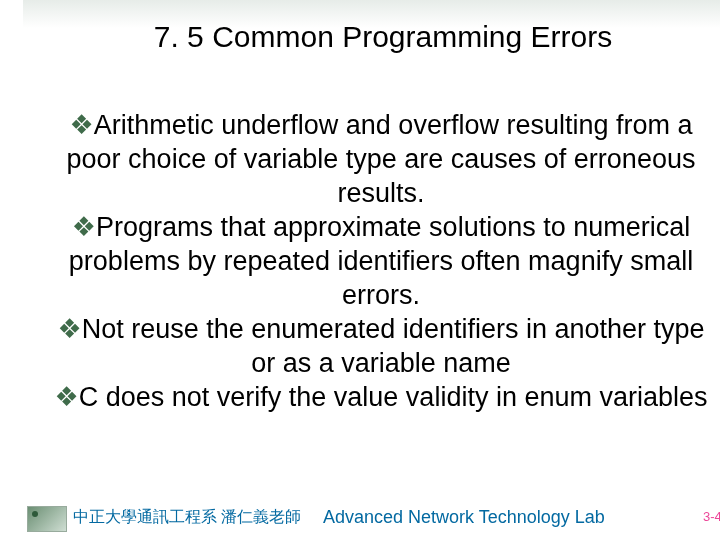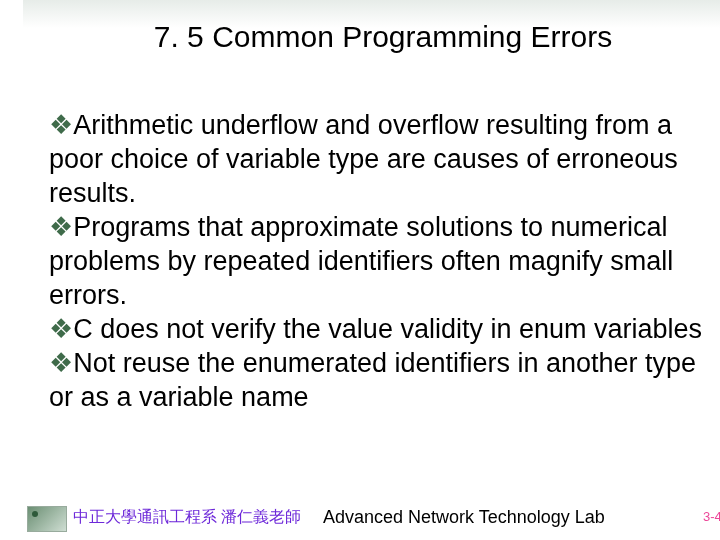--- a/index.html
+++ b/index.html
@@ -38,21 +38,21 @@
     font-size: 30px;
     color: #000;
   }
 
   .body {
     position: absolute;
     top: 108px;
     left: 26px;
     right: 30px;
   }
-  .bullet-wrap { font-size:27px; line-height:34px; }
+  .bullet-wrap { font-size:27px; line-height:34px;text-align:center; }
 
   .footer {
     position: absolute;
     left: 0;
     right: 0;
     bottom: 6px;
     height: 30px;
   }
 
   .footer-logo {
@@ -71,30 +71,30 @@
     left:4px; top:4px; width:6px; height:6px;
     background:#2e5a3a; border-radius:50%;
   }
 
   .footer-left {
     position: absolute;
     left: 50px;
     bottom: 6px;
     font-family: "PMingLiU", "MingLiU", "SimSun", serif;
     font-size: 16px;
-    color: #6d28d9;
+    color: #0369a1;
     white-space: nowrap;
   }
 
   .footer-center {
     position: absolute;
     left: 300px;
     bottom: 6px;
     font-size: 18px;
-    color: #000000;
+    color: #0369a1;
     white-space: nowrap;
   }
 
   .footer-right {
     position: absolute;
     right: 14px;
     bottom: 10px;
     font-size: 13px;
     color: #ec4899;
   }
@@ -112,25 +112,25 @@
 
     <div class="bullet-wrap">
       <span class="marker" style="color:#3f6b4a;">❖</span><span class="text">Arithmetic underflow and overflow resulting from a poor choice of variable type are causes of erroneous results.</span>
     </div>
 
     <div class="bullet-wrap">
       <span class="marker" style="color:#3f6b4a;">❖</span><span class="text">Programs that approximate solutions to numerical problems by repeated identifiers often magnify small errors.</span>
     </div>
 
     <div class="bullet-wrap">
-      <span class="marker" style="color:#3f6b4a;">❖</span><span class="text">C does not verify the value validity in enum variables</span>
+      <span class="marker" style="color:#3f6b4a;">❖</span><span class="text">Not reuse the enumerated identifiers in another type or as a variable name</span>
     </div>
 
     <div class="bullet-wrap">
-      <span class="marker" style="color:#3f6b4a;">❖</span><span class="text">Not reuse the enumerated identifiers in another type or as a variable name</span>
+      <span class="marker" style="color:#3f6b4a;">❖</span><span class="text">C does not verify the value validity in enum variables</span>
     </div>
 
   </div>
 
   <div class="footer">
     <div class="footer-logo"></div>
     <div class="footer-left">中正大學通訊工程系 潘仁義老師</div>
     <div class="footer-center">Advanced Network Technology Lab</div>
     <div class="footer-right">3-40</div>
   </div>

